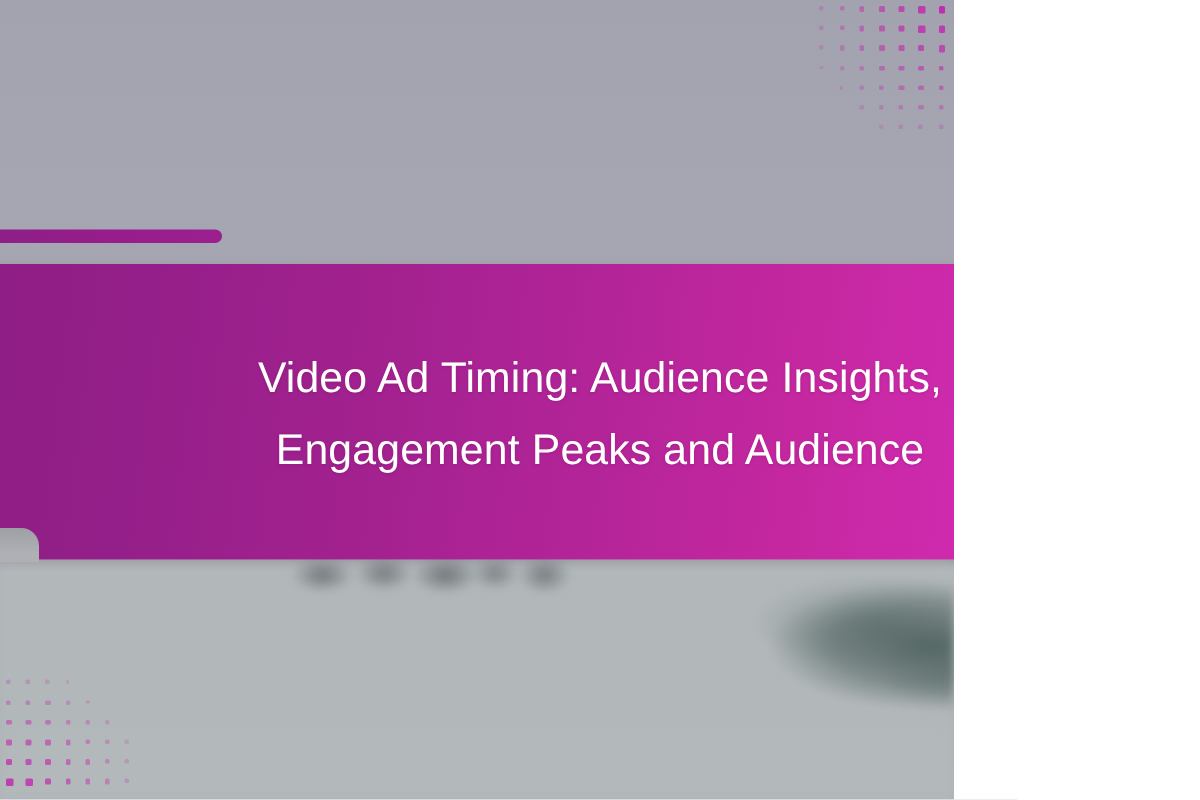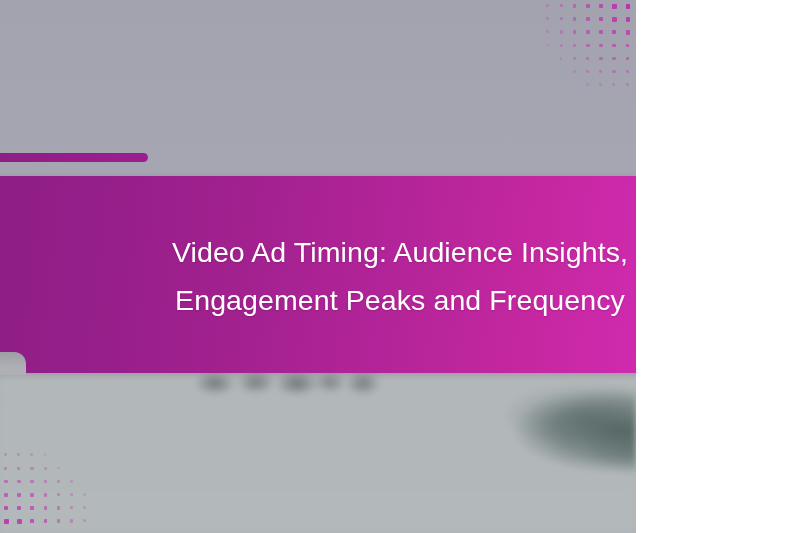--- a/index.html
+++ b/index.html
@@ -229,16 +229,16 @@
     </div>
 
   <div class="accent-bar"></div>
 
   <div class="title-banner"></div>
   <div class="banner-notch"></div>
   <div class="banner-notch-shade"></div>
 
   <div class="title-text">
     <span class="title-line">Video Ad Timing: Audience Insights,</span>
-    <span class="title-line">Engagement Peaks and Frequency</span>
+    <span class="title-line">Engagement Peaks and Audience</span>
   </div>
 
 </div>
 
 </body></html>

